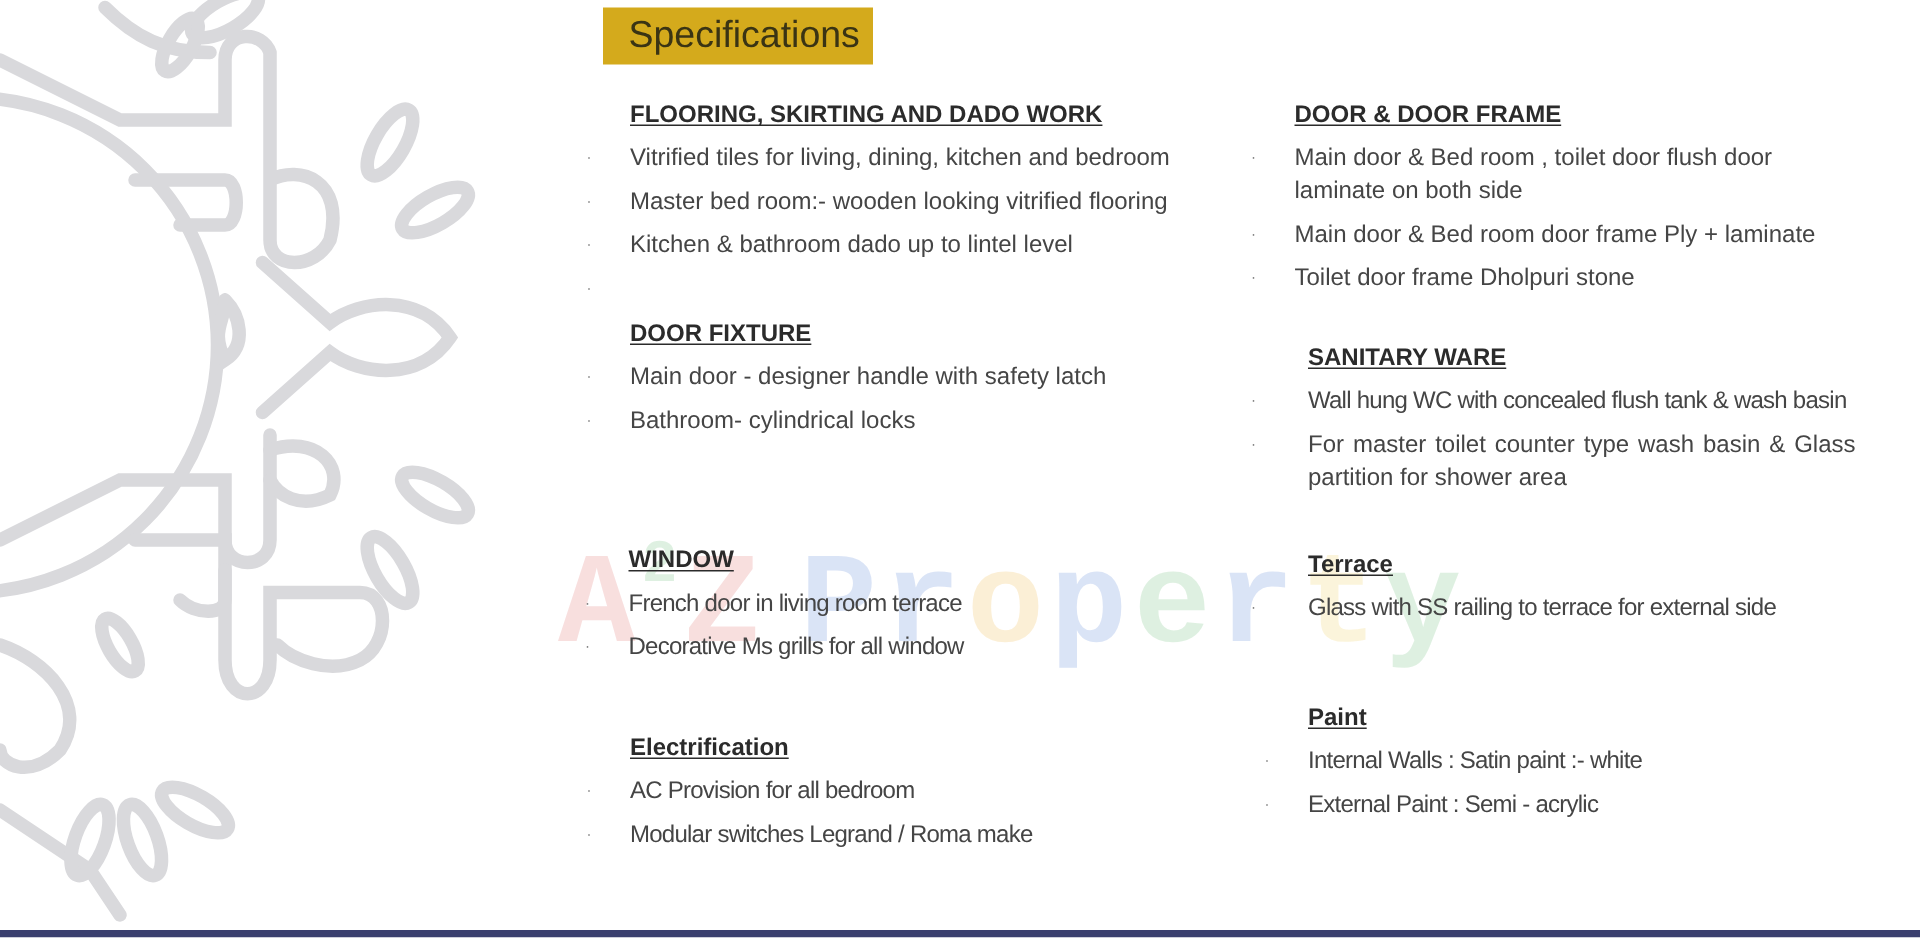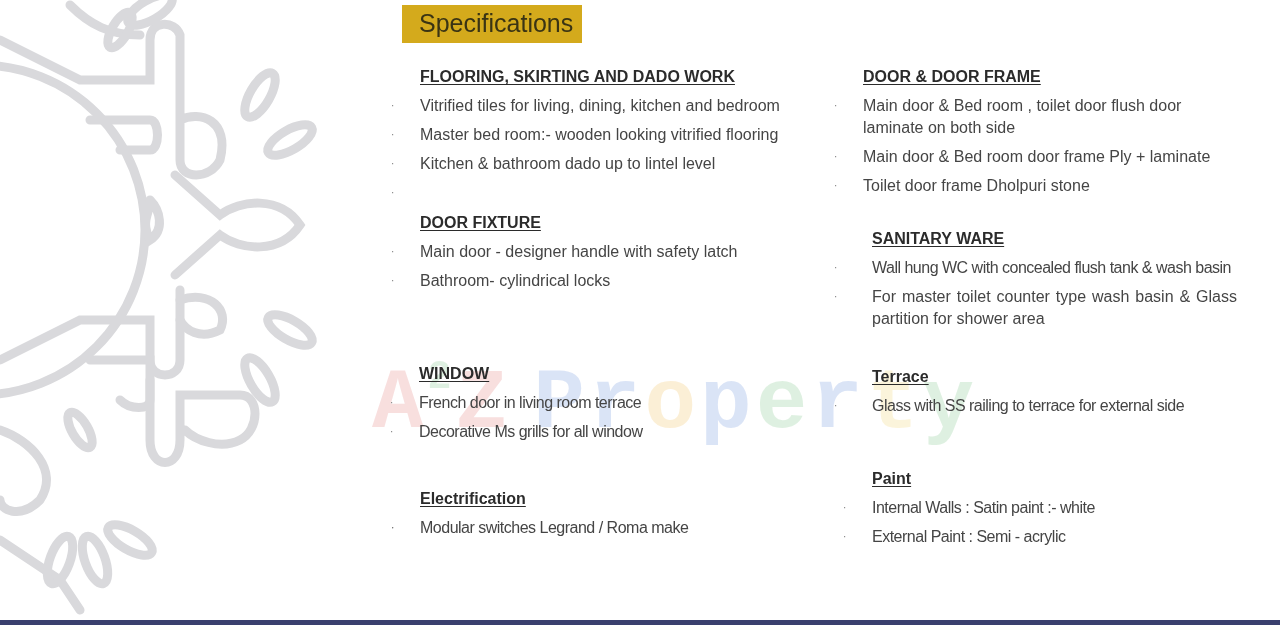--- a/index.html
+++ b/index.html
@@ -67,21 +67,21 @@
 </div>
 
 <div class="section narrow" style="left:419px; top:363px; width:390px;">
   <h3 class="sec-head">WINDOW</h3>
   <div class="item"><span class="bullet">·</span><span>French door in living room terrace</span></div>
   <div class="item"><span class="bullet">·</span><span>Decorative Ms grills for all window</span></div>
 </div>
 
 <div class="section narrow" style="left:420px; top:488px; width:390px;">
   <h3 class="sec-head">Electrification</h3>
-  <div class="item"><span class="bullet">·</span></div>
+  <div class="item"><span class="bullet">·</span><span>AC Provision for all bedroom</span></div>
   <div class="item"><span class="bullet">·</span><span>Modular switches Legrand / Roma make</span></div>
 </div>
 
 <div class="section" style="left:863px; top:66px; width:360px;">
   <h3 class="sec-head">DOOR &amp; DOOR FRAME</h3>
   <div class="item"><span class="bullet">·</span><span>Main door &amp; Bed room , toilet door flush door laminate on both side</span></div>
   <div class="item"><span class="bullet">·</span><span>Main door &amp; Bed room door frame Ply + laminate</span></div>
   <div class="item"><span class="bullet">·</span><span>Toilet door frame Dholpuri stone</span></div>
 </div>
 

